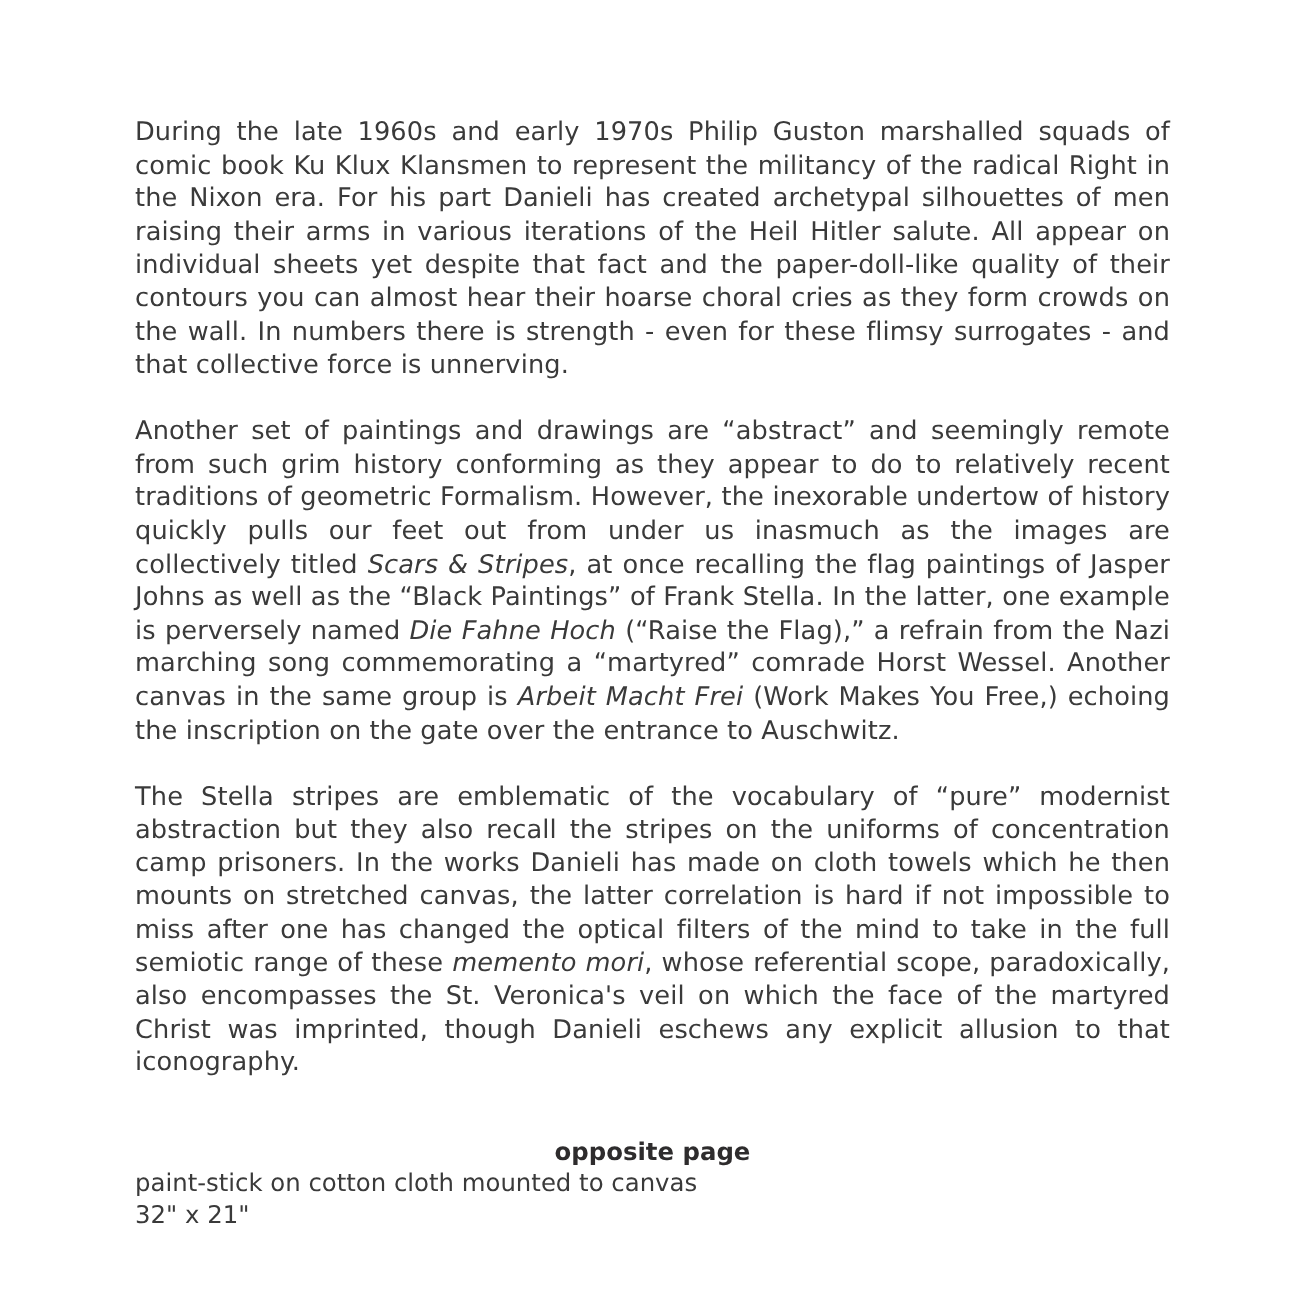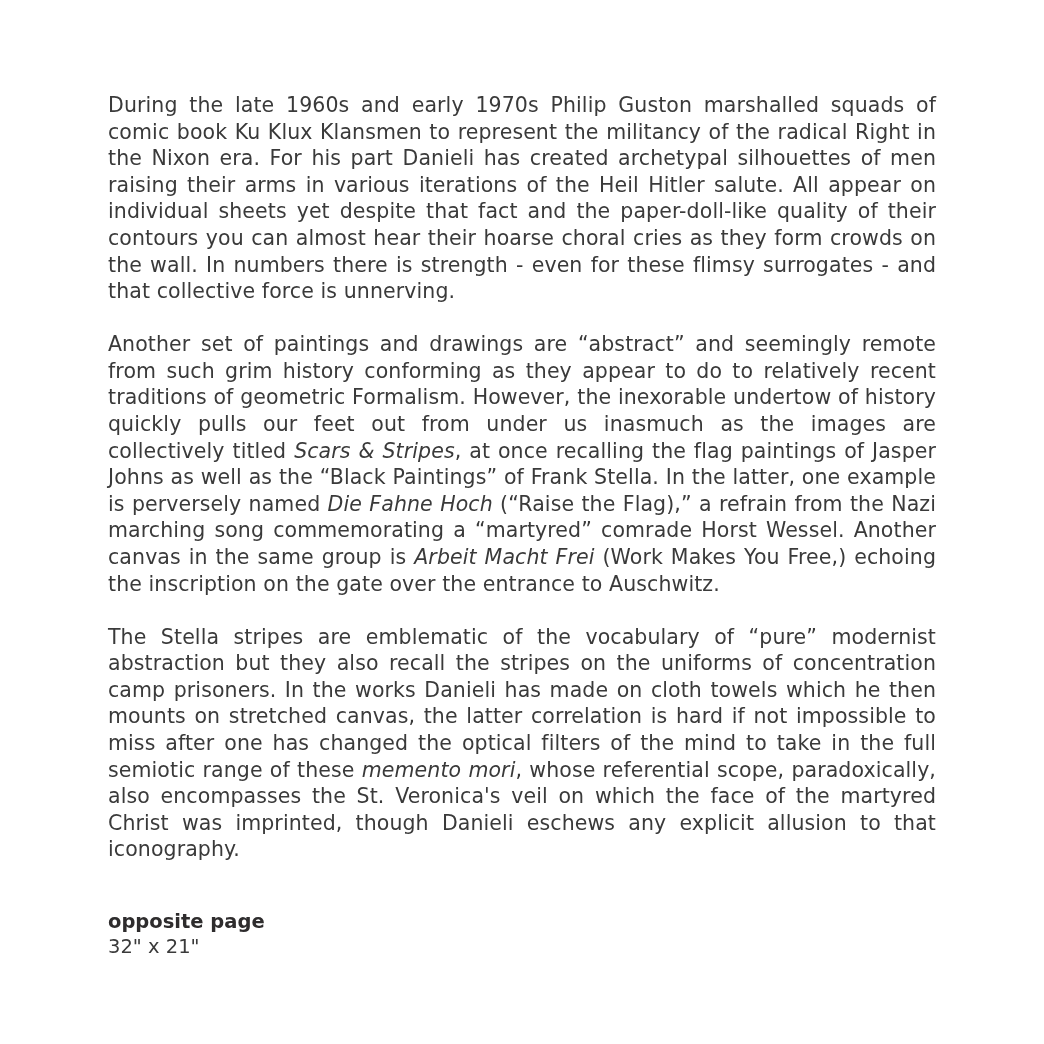--- a/index.html
+++ b/index.html
@@ -40,20 +40,21 @@
     font-size: 19.5px;
     line-height: 24.8px;
     color: #3a3a3a;
   }
   .caption .cap-line {
     margin: 0;
   }
   .caption .bold {
     font-weight: bold;
     color: #2e2c2d;
+    text-align: center;
   }
   .caption .italic {
     font-style: italic;
   }
 </style>
 </head>
 <body>
 
 <div class="page">
 
@@ -62,16 +63,17 @@
     <p class="para"><span>During the late 1960s and early 1970s Philip Guston marshalled squads of comic book Ku Klux Klansmen to represent the militancy of the radical Right in the Nixon era. For his part Danieli has created archetypal silhouettes of men raising their arms in various iterations of the Heil Hitler salute. All appear on individual sheets yet despite that fact and the paper-doll-like quality of their contours you can almost hear their hoarse choral cries as they form crowds on the wall.  In numbers there is strength - even for these flimsy surrogates - and that collective force is unnerving.</span></p>
 
     <p class="para"><span>Another set of paintings and drawings are “abstract” and seemingly remote from such grim history conforming as they appear to do to relatively recent traditions of geometric Formalism. However, the inexorable undertow of history quickly pulls our feet out from under us inasmuch as the images are collectively titled </span><i>Scars &amp; Stripes</i><span>, at once recalling the flag paintings of Jasper Johns as well as the “Black Paintings” of Frank Stella. In the latter, one example is perversely named </span><i>Die Fahne Hoch</i><span> (“Raise the Flag),” a refrain from the Nazi marching song commemorating a “martyred” comrade Horst Wessel. Another canvas in the same group is </span><i>Arbeit Macht Frei</i><span> (Work Makes You Free,) echoing the inscription on the gate over the entrance to Auschwitz.</span></p>
 
     <p class="para"><span>The Stella stripes are emblematic of the vocabulary of “pure” modernist abstraction but they also recall the stripes on the uniforms of concentration camp prisoners. In the works Danieli has made on cloth towels which he then mounts on stretched canvas, the latter correlation is hard if not impossible to miss after one has changed the optical filters of the mind to take in the full semiotic range of these </span><i>memento mori</i><span>, whose referential scope, paradoxically, also encompasses the St. Veronica's veil on which the face of the martyred Christ was imprinted, though Danieli eschews any explicit allusion to that iconography.</span></p>
 
   </div>
 
   <div class="caption">
     <p class="cap-line bold">opposite page</p>
+    <p class="cap-line">paint-stick on cotton cloth mounted to canvas</p>
     <p class="cap-line">32" x 21"</p>
   </div>
 
 </div>
 
 </body></html>

